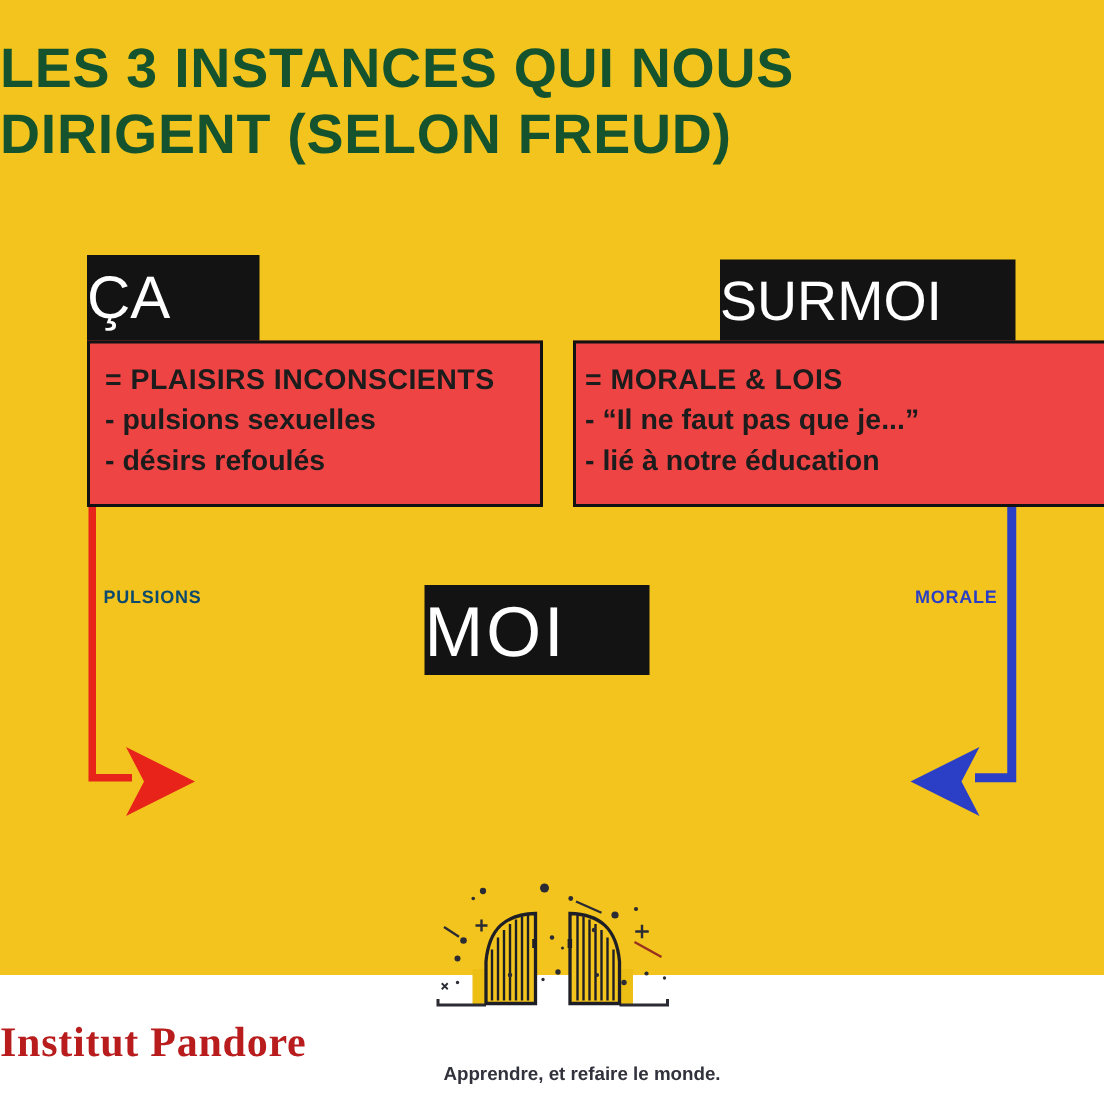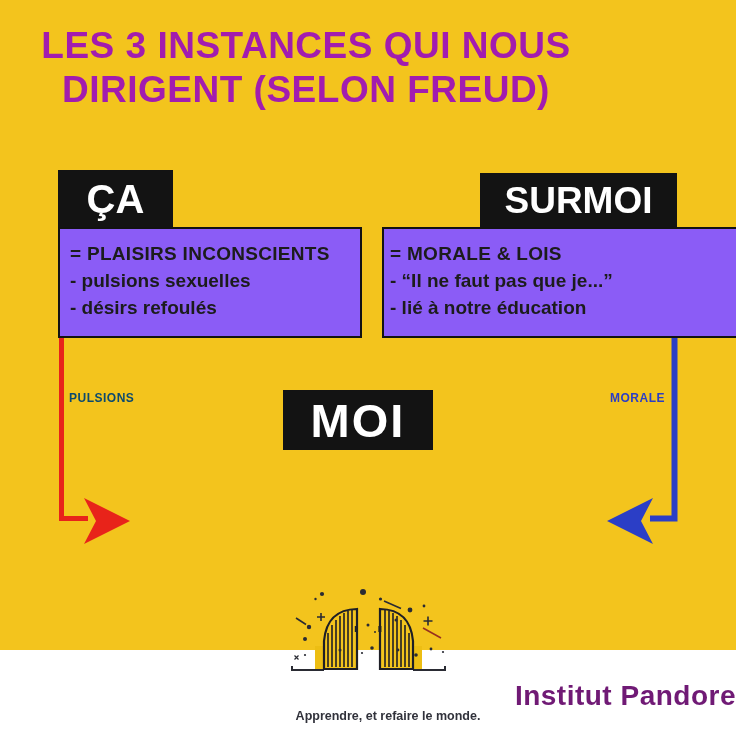--- a/index.html
+++ b/index.html
@@ -5,54 +5,54 @@
   * { margin:0; padding:0; box-sizing:border-box; }
   body { width:736px; height:736px; }
   .canvas {
     position:relative; width:736px; height:736px;
     background:#F3C41D; overflow:hidden;
     font-family:"Liberation Sans", sans-serif; color:#1C1C1C;
   }
   .white-band { position:absolute; left:0; top:650px; width:736px; height:86px; background:#FFFFFF; }
 
   .title {
-    position:absolute; top:24px; left:0; width:612px; text-align:center;
-    font-weight:bold; font-size:37px; line-height:44px; color:#a21caf; letter-spacing:0.5px;
+    position:absolute; top:24px; left:0; width:612px; text-align:left;
+    font-weight:bold; font-size:37px; line-height:44px; color:#14532d; letter-spacing:0.5px;
   }
 
   .card-header {
     position:absolute; background:#131313; color:#FFFFFF;
-    display:flex; align-items:center; justify-content:center; font-weight:bold;
+    display:flex; align-items:center; justify-content:flex-start; font-weight:normal;
   }
   .hdr-ca     { left:58px;  top:170px; width:115px; height:58px; font-size:40px; }
   .hdr-surmoi { left:480px; top:173px; width:197px; height:55px; font-size:37px; }
   .hdr-moi    { left:283px; top:390px; width:150px; height:60px; font-size:47px; letter-spacing:2px; }
 
   .card-body {
-    position:absolute; background:#8b5cf6; border:2px solid #121212;
+    position:absolute; background:#ef4444; border:2px solid #121212;
     font-weight:bold; font-size:19px; line-height:27px;
   }
   .body-ca     { left:58px;  top:227px; width:304px; height:111px; padding:11px 6px 0 10px; text-align:left; }
   .body-surmoi { left:382px; top:227px; width:357px; height:111px; padding:11px 12px 12px 6px; text-align:left; }
   .body-moi    { left:137px; top:450px; width:466px; height:116px; border-width:3px;
                  padding:13px 6px 0 12px; font-size:19px; line-height:28px; text-align:left; }
   .body-moi .heading { padding-left:16px; font-size:20px; }
   .heading { letter-spacing:0.3px; }
 
   .arrow-layer { position:absolute; left:0; top:0; width:736px; height:736px; pointer-events:none; }
 
   .flow-label { position:absolute; font-size:12px; font-weight:bold; letter-spacing:0.5px; }
   .label-pulsions { left:69px; top:391px; color:#0c4a6e; }
   .label-morale   { left:610px; top:391px; width:53px; text-align:right; color:#2B3EC6; }
 
   .logo-svg { position:absolute; left:280px; top:572px; width:180px; height:108px; }
 
   .brand {
-    position:absolute; top:680px; left:0; width:736px; text-align:right;
-    font-size:28px; font-weight:bold; color:#701a75; letter-spacing:0.5px;
+    position:absolute; top:680px; left:0; width:736px; text-align:left;
+    font-size:28px; font-weight:bold; color:#b91c1c; letter-spacing:0.5px;font-family:Liberation Serif, serif;
   }
   .tagline {
     position:absolute; top:709px; left:0; width:736px; text-align:center;
     font-size:12.5px; font-weight:bold; color:#31323B;padding-left:40px;
   }
 </style>
 </head>
 <body>
 
 <div class="canvas">

